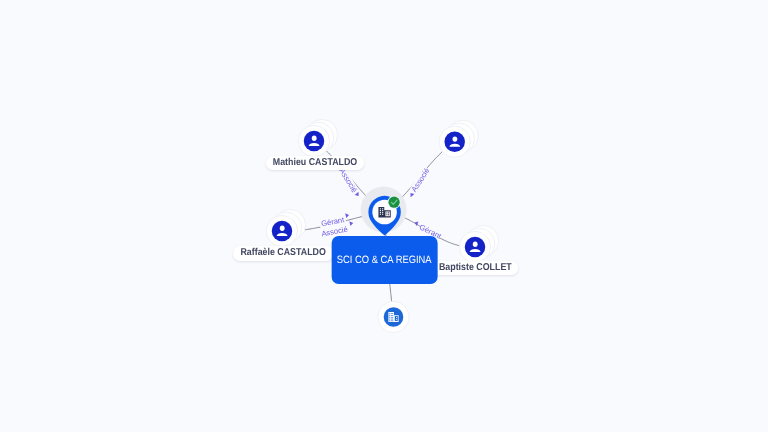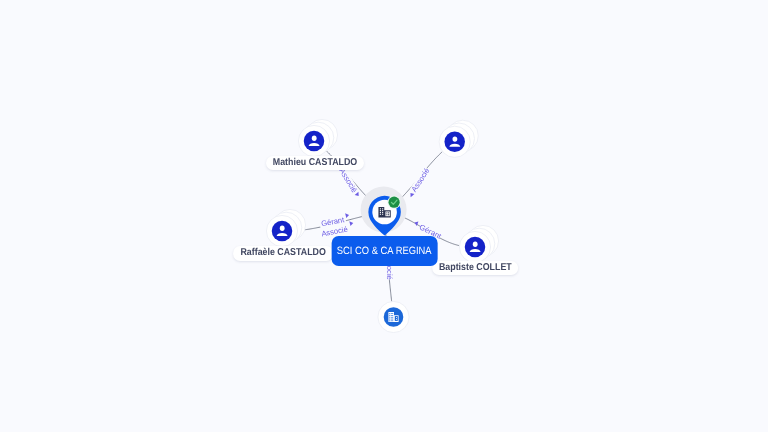--- a/index.html
+++ b/index.html
@@ -24,21 +24,21 @@
     text-align:center;
     font-weight:bold;
   }
   .centerlabel{
     position:absolute;
     background:#0b5ced;
     color:#ffffff;
     font-size:10.6px;
     line-height:14.6px;
     height:14.6px;
-    padding:8px 6px;
+    padding:17px 6px;
     border-radius:7px;
     white-space:nowrap;
     transform:translate(-50%,0);
     text-align:center;
   }
   .nodelabel > span, .centerlabel > span{
     display:inline-block;
     transform:scaleX(0.885);
     transform-origin:center;
     white-space:nowrap;

